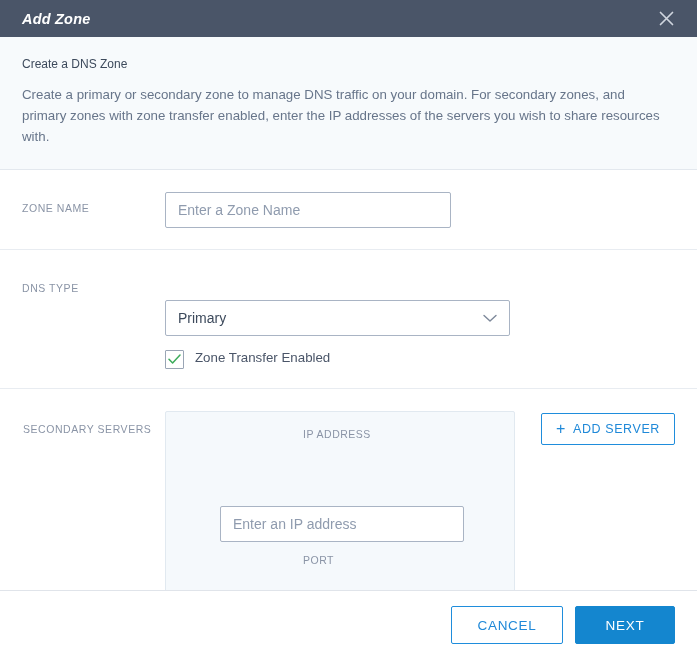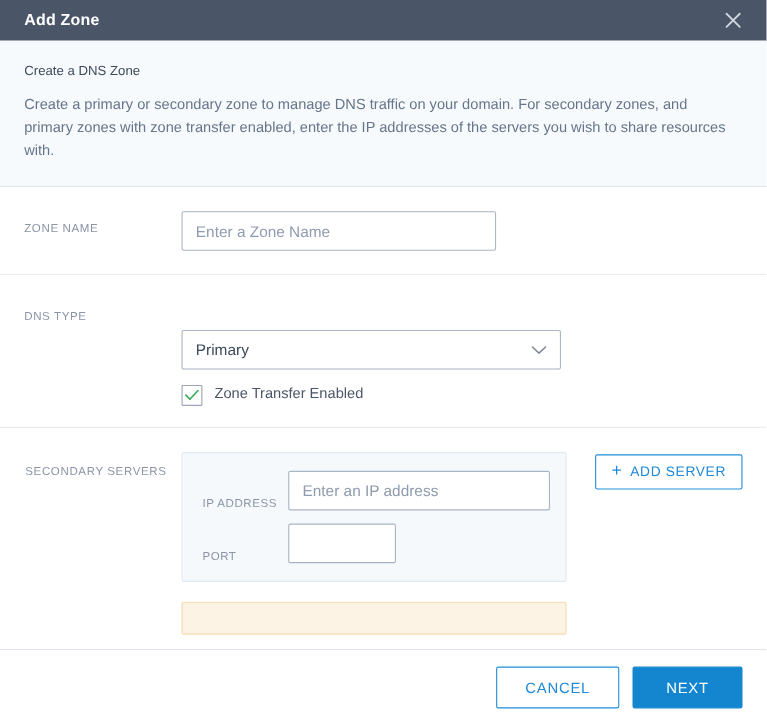--- a/index.html
+++ b/index.html
@@ -25,20 +25,21 @@
 
   
   .titlebar {
     height: 37px;
     background: #4a5568;
     display: flex;
     align-items: center;
     justify-content: space-between;
     padding: 0 18px 0 22px;
     flex: 0 0 auto;
+    font-style: italic;
   }
   .titlebar-title {
     color: #ffffff;
     font-size: 14.5px;
     font-weight: bold;
     letter-spacing: 0.2px;
   }
   .close-btn {
     width: 26px;
     height: 26px;
@@ -186,22 +187,23 @@
   .server-panel {
     background: #f5f9fc;
     border: 1px solid #e1e9f0;
     border-radius: 2px;
     padding: 16px 14px 16px 18px;
     width: 350px;
     box-sizing: border-box;
   }
   .srv-row {
     display: flex;
-    align-items: flex-end;
+    align-items: center;
     margin-bottom: 12px;
+    flex-direction: column;
   }
   .srv-row:last-child { margin-bottom: 0; }
   .srv-label {
     width: 78px;
     flex: 0 0 78px;
     font-size: 10.5px;
     letter-spacing: 0.5px;
     color: #8a94a6;
     text-transform: uppercase;
   }

